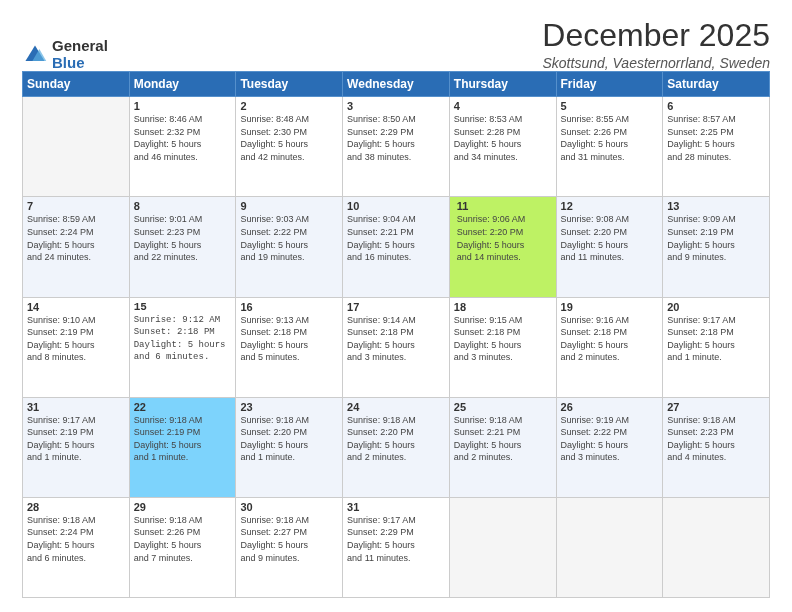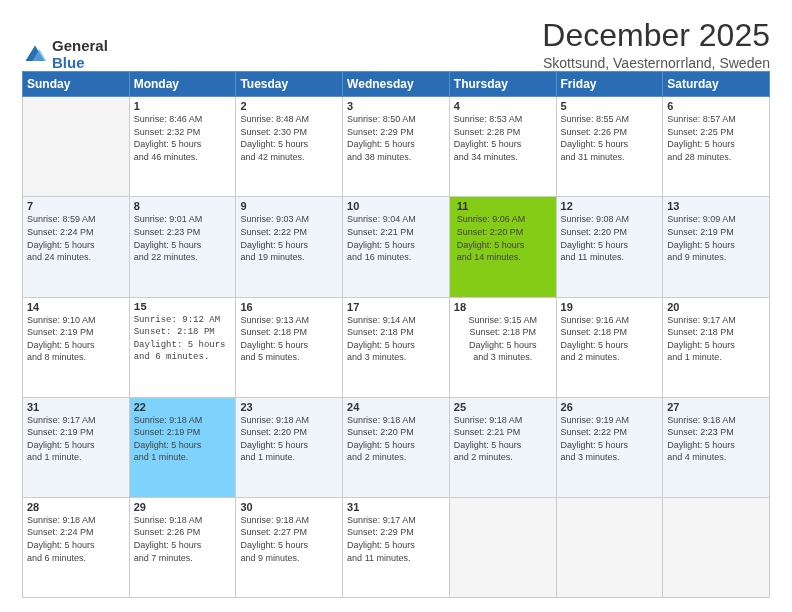--- a/index.html
+++ b/index.html
@@ -52,20 +52,21 @@
     .main-title {
       font-size: 32px;
       font-weight: normal;
       color: #333;
       line-height: 1.1;
     }
     .subtitle {
       font-size: 14px;
       color: #555;
       margin-top: 2px;
+      font-style: italic;
     }
     .calendar {
       flex: 1;
       border: 1px solid #ccc;
       border-collapse: collapse;
       width: 100%;
       table-layout: fixed;
     }
     .calendar th {
       background: #2a6db5;
@@ -201,21 +202,21 @@
 Daylight: 5 hours
 and 19 minutes.</div>
           </td>
           <td style="background: rgb(240, 244, 251);">
             <span class="day-number">10</span>
             <div class="day-info" style="white-space: pre-line;">Sunrise: 9:04 AM
 Sunset: 2:21 PM
 Daylight: 5 hours
 and 16 minutes.</div>
           </td>
-          <td style="background: #84cc16; padding-left: 7px;">
+          <td style="background: #bef264; padding-left: 7px;">
             <span class="day-number">11</span>
             <div class="day-info" style="white-space: pre-line;">Sunrise: 9:06 AM
 Sunset: 2:20 PM
 Daylight: 5 hours
 and 14 minutes.</div>
           </td>
           <td style="background: rgb(240, 244, 251);">
             <span class="day-number">12</span>
             <div class="day-info" style="white-space: pre-line;">Sunrise: 9:08 AM
 Sunset: 2:20 PM
@@ -254,21 +255,21 @@
           </td>
           <td style="background: rgb(255, 255, 255);">
             <span class="day-number">17</span>
             <div class="day-info" style="white-space: pre-line;">Sunrise: 9:14 AM
 Sunset: 2:18 PM
 Daylight: 5 hours
 and 3 minutes.</div>
           </td>
           <td style="background: rgb(255, 255, 255); margin-top: 36px;">
             <span class="day-number">18</span>
-            <div class="day-info" style="white-space: pre-line; text-align: center;">Sunrise: 9:15 AM
+            <div class="day-info" style="white-space: pre-line;">Sunrise: 9:15 AM
 Sunset: 2:18 PM
 Daylight: 5 hours
 and 3 minutes.</div>
           </td>
           <td style="background: rgb(255, 255, 255);">
             <span class="day-number">19</span>
             <div class="day-info" style="white-space: pre-line;">Sunrise: 9:16 AM
 Sunset: 2:18 PM
 Daylight: 5 hours
 and 2 minutes.</div>

